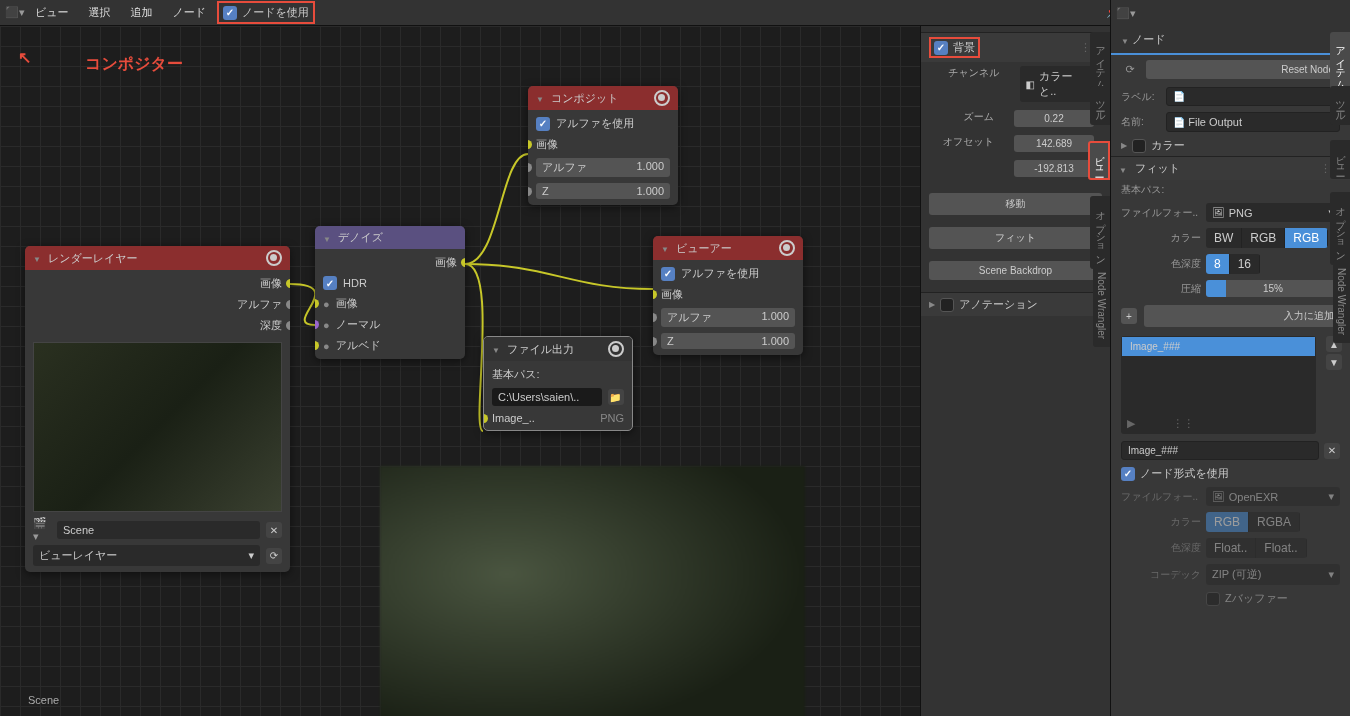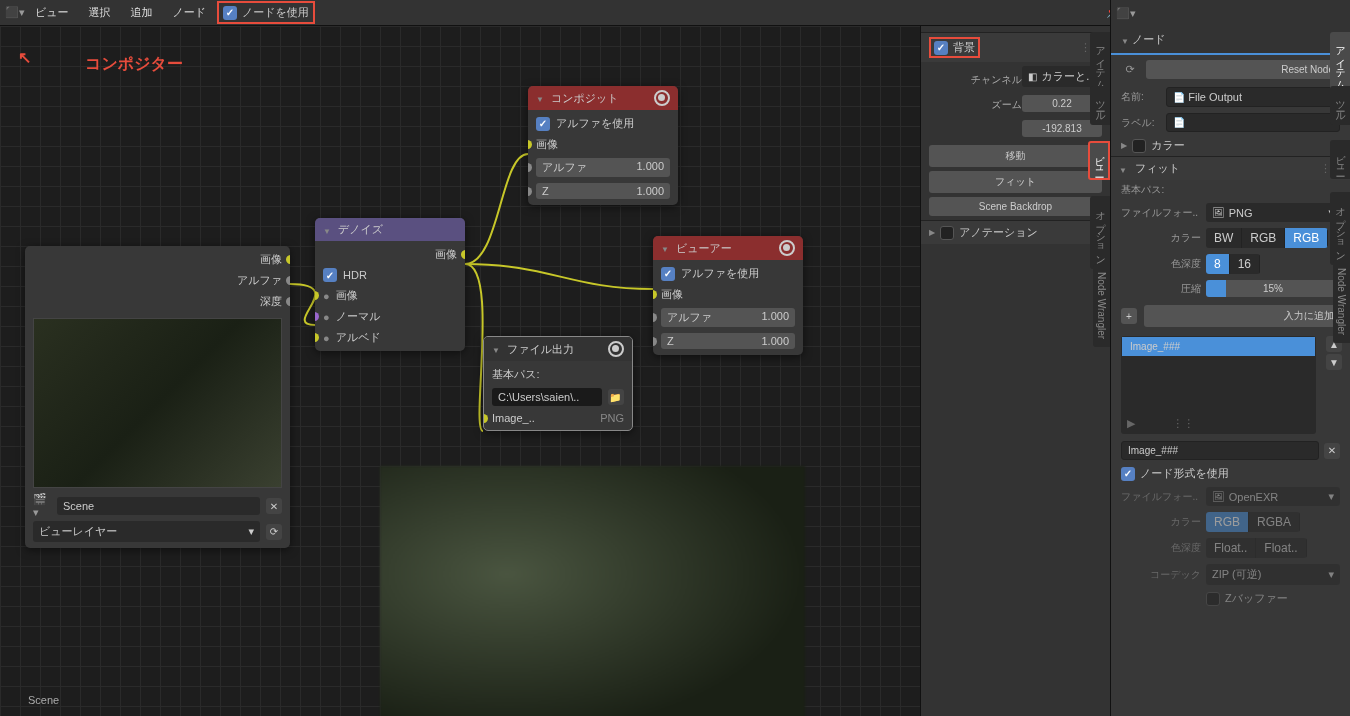--- a/index.html
+++ b/index.html
@@ -28,24 +28,24 @@
 .socket.grey{background:#888}
 .socket.purple{background:#9966cc}
 .socket.in{left:-5px}
 .socket.out{right:-5px}
 .slider{background:#545454;border-radius:3px;padding:2px 6px;display:flex;justify-content:space-between;flex:1;font-size:10px}
 .ico-circ{width:16px;height:16px;border:2px solid #ccc;border-radius:50%;margin-left:auto;position:relative}
 .ico-circ::after{content:"";position:absolute;width:7px;height:7px;background:#ccc;border-radius:50%;top:2px;left:2px}
 .preview{position:absolute;background:linear-gradient(135deg,#2a3020,#1a2015,#3a4030);border:1px solid #444}
 .preview-big{position:absolute;left:380px;top:440px;width:425px;height:270px;background:radial-gradient(ellipse at 30% 40%,#4a5540,#1a2015 70%);filter:blur(1px)}
 .sidebar-n{position:absolute;top:26px;right:240px;width:190px;bottom:0;background:#333;border-left:1px solid #111}
-.sb-row{padding:4px 8px;display:flex;align-items:flex-end;gap:0}
+.sb-row{padding:4px 16px;display:flex;align-items:flex-start;gap:20px}
 .sb-lbl{text-align:right;flex:1;color:#aaa;font-size:10px}
 .sb-val{background:#545454;border-radius:3px;padding:3px 8px;min-width:80px;text-align:center;font-size:10px}
-.sb-btn{background:#545454;border-radius:3px;padding:4px;text-align:center;margin:4px 8px;font-size:10px}
+.sb-btn{background:#545454;border-radius:3px;padding:4px;text-align:center;margin:12px 8px;font-size:10px}
 .panel-head{background:#3a3a3a;padding:4px 8px;display:flex;align-items:center;gap:5px;border-top:1px solid #222}
 .tri::before{content:"▼";font-size:8px;margin-right:3px;color:#888}
 .vtab{position:absolute;right:0;writing-mode:vertical-rl;padding:8px 3px;background:#2a2a2a;font-size:10px;color:#888;border-radius:3px 0 0 3px;cursor:pointer}
 .vtab.active{background:#4a4a4a;color:#fff}
 .props{position:absolute;top:0;right:0;width:240px;bottom:0;background:#383838;border-left:1px solid #111}
 .props-head{padding:6px 10px;background:#333;border-bottom:2px solid #4a90d9;display:flex;align-items:center}
 .p-row{padding:3px 10px;display:flex;align-items:center;gap:5px}
 .p-lbl{color:#999;font-size:10px;min-width:40px}
 .p-input{background:#2a2a2a;border:1px solid #222;border-radius:3px;padding:3px 6px;flex:1;font-size:10px}
 .p-seg{display:flex;background:#2a2a2a;border-radius:3px;overflow:hidden}
@@ -90,20 +90,25 @@
     <path d="M290 258 C 350 258 280 299 315 299" stroke="#c7c729" stroke-width="2" fill="none"></path>
     <path d="M465 238 C 500 238 500 128 528 128" stroke="#c7c729" stroke-width="2" fill="none"></path>
     <path d="M465 238 C 550 238 570 263 653 263" stroke="#c7c729" stroke-width="2" fill="none"></path>
     <path d="M465 238 C 500 238 470 405 483 405" stroke="#c7c729" stroke-width="2" fill="none"></path>
   </svg>
 
   <div class="anno-text" style="top:22px;left:18px">↖</div>
   <div class="anno-text" style="top:28px;left:85px">コンポジター</div>
 
   <div class="node" style="left:25px;top:220px;width:265px">
+    <div class="node-head red">
+        <span class="tri"></span>
+        <span>レンダーレイヤー</span>
+        <span class="ico-circ"></span>
+      </div>
     <div class="node-body">
       <div class="node-row right">
           <span>画像</span>
           <span class="socket yellow out"></span>
         </div>
       <div class="node-row right">
           <span>アルファ</span>
           <span class="socket grey out"></span>
         </div>
       <div class="node-row right">
@@ -121,21 +126,21 @@
       <div class="node-row">
           <div class="dropdown">
             <span>ビューレイヤー</span>
             <span style="margin-left:auto">▾</span>
           </div>
           <span class="x-btn">⟳</span>
         </div>
     </div>
   </div>
 
-  <div class="node" style="left:315px;top:192px;width:150px">
+  <div class="node" style="left:315px;top:200px;width:150px">
     <div class="node-head purple">
         <span class="tri"></span>
         <span>デノイズ</span>
       </div>
     <div class="node-body">
       <div class="node-row right">
           <span>画像</span>
           <span class="socket yellow out"></span>
         </div>
       <div class="node-row">
@@ -262,20 +267,24 @@
     </div>
   <div class="sb-row">
       <span class="sb-lbl">チャンネル</span>
       <div class="dropdown" style="max-width:80px">◧ <span>カラーと.. </span></div>
     </div>
   <div class="sb-row">
       <span class="sb-lbl">ズーム</span>
       <span class="sb-val">0.22</span>
     </div>
   <div class="sb-row">
+      <span class="sb-lbl">オフセット</span>
+      <span class="sb-val">142.689</span>
+    </div>
+  <div class="sb-row">
       <span class="sb-lbl"></span>
       <span class="sb-val">-192.813</span>
     </div>
   <div class="sb-btn">移動</div>
   <div class="sb-btn">フィット</div>
   <div class="sb-btn">Scene Backdrop</div>
   <div class="panel-head">
       <span style="font-size:8px;color:#888">▶</span>
       <span class="checkbox-empty"></span>
       <span>アノテーション</span>
@@ -294,26 +303,26 @@
     </div>
   <div class="props-head">
       <span class="tri"></span>
       <span>ノード</span>
     </div>
   <div class="p-row">
       <span class="icon-btn">⟳</span>
       <div class="reset-btn">Reset Node</div>
     </div>
   <div class="p-row">
+      <span class="p-lbl">ラベル:</span>
+      <div class="p-input">📄</div>
+    </div>
+  <div class="p-row">
       <span class="p-lbl">名前:</span>
       <div class="p-input">📄 <span>File Output</span></div>
-    </div>
-  <div class="p-row">
-      <span class="p-lbl">ラベル:</span>
-      <div class="p-input">📄</div>
     </div>
   <div class="p-row">
       <span style="font-size:8px;color:#888">▶</span>
       <span class="checkbox-empty"></span>
       <span>カラー</span>
       <span style="margin-left:auto;color:#666">☰</span>
     </div>
   <div class="panel-head">
       <span class="tri"></span>
       <span>フィット</span>

